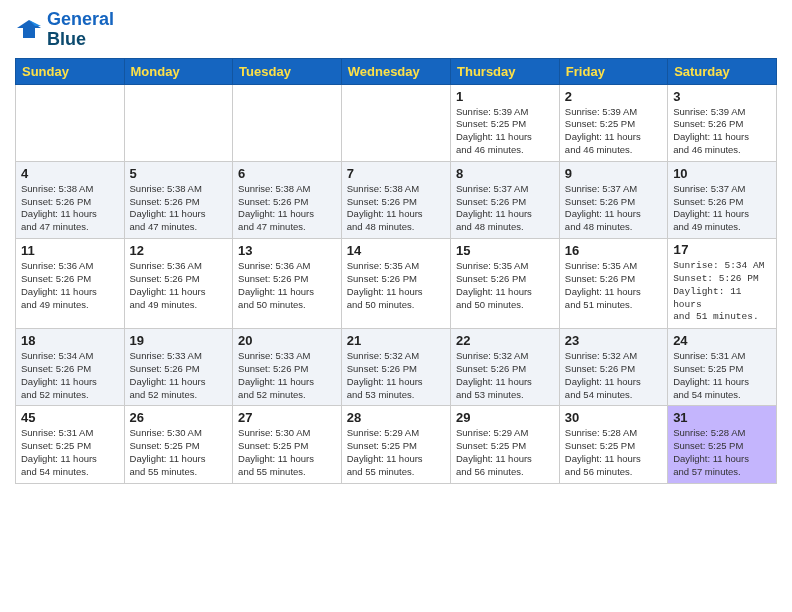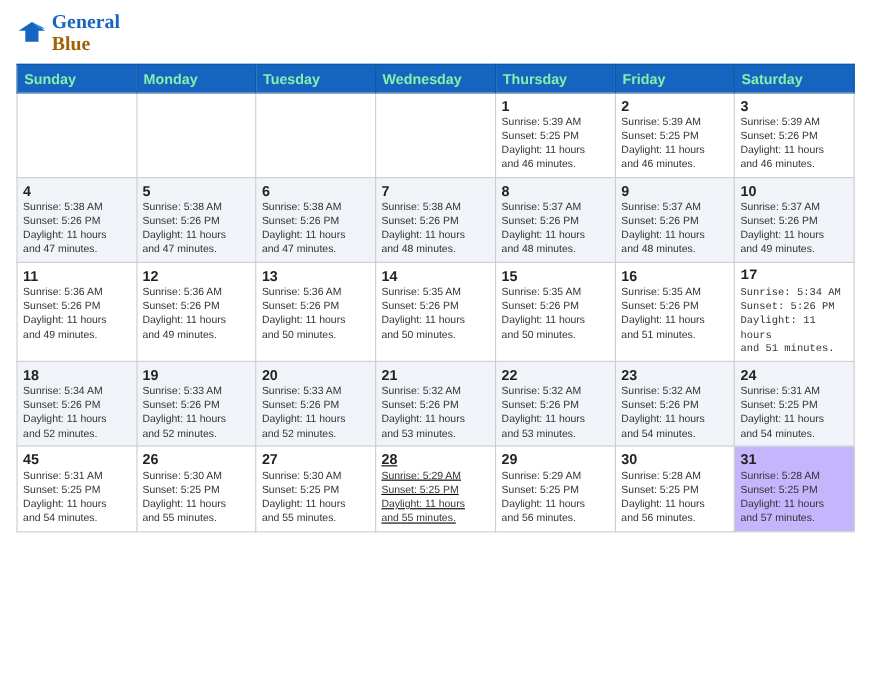--- a/index.html
+++ b/index.html
@@ -13,21 +13,20 @@
     .header {
       display: flex;
       justify-content: space-between;
       align-items: flex-start;
       margin-bottom: 8px;
     }
     .logo {
       display: flex;
       align-items: center;
       gap: 4px;
-      font-family: Liberation Serif, serif;
     }
     .logo-text {
       font-size: 18px;
       font-weight: bold;
       color: #1a1a2e;
       line-height: 1.1;
     }
     .logo-text span {
       color: #1565c0;
     }
@@ -48,21 +47,21 @@
       font-size: 15px;
       color: #555;
     }
     .calendar {
       width: 100%;
       border-collapse: collapse;
       border: 1px solid #ccc;
     }
     .calendar th {
       background-color: #1565c0;
-      color: #86efac;
+      color: #fde047;
       font-size: 13px;
       font-weight: bold;
       text-align: left;
       padding: 5px 6px;
       border: 1px solid #1255a0;
     }
     .calendar td {
       width: 110px;
       vertical-align: top;
       padding: 4px 5px;
@@ -95,21 +94,21 @@
 <body>
 
 <div class="header">
   <div class="logo">
     <svg class="logo-bird" viewBox="0 0 28 24">
       <polygon points="14,2 26,10 20,10 20,20 8,20 8,10 2,10" fill="#1565c0"></polygon>
       <polygon points="14,2 26,8 20,8" fill="#1e88e5"></polygon>
     </svg>
     <div class="logo-text">
       <div><span>General</span></div>
-      <div style="color:#a16207;">Blue</div>
+      <div style="color:#0c4a6e;">Blue</div>
     </div>
   </div>
   <div class="title-block">
     <div class="month-year"></div>
     <div class="location"></div>
   </div>
 </div>
 
 <table class="calendar">
   <thead>
@@ -319,21 +318,21 @@
 Daylight: 11 hours
 and 55 minutes.</div>
         </td>
         <td style="background: rgb(255, 255, 255);">
           <div class="day-num">27</div>
           <div class="day-info" style="white-space: pre-line;">Sunrise: 5:30 AM
 Sunset: 5:25 PM
 Daylight: 11 hours
 and 55 minutes.</div>
         </td>
-        <td style="background: rgb(255, 255, 255); text-decoration: underline;">
+        <td style="background: rgb(255, 255, 255);">
           <div class="day-num">28</div>
           <div class="day-info" style="white-space: pre-line;">Sunrise: 5:29 AM
 Sunset: 5:25 PM
 Daylight: 11 hours
 and 55 minutes.</div>
         </td>
         <td style="background: rgb(255, 255, 255);">
           <div class="day-num">29</div>
           <div class="day-info" style="white-space: pre-line;">Sunrise: 5:29 AM
 Sunset: 5:25 PM

